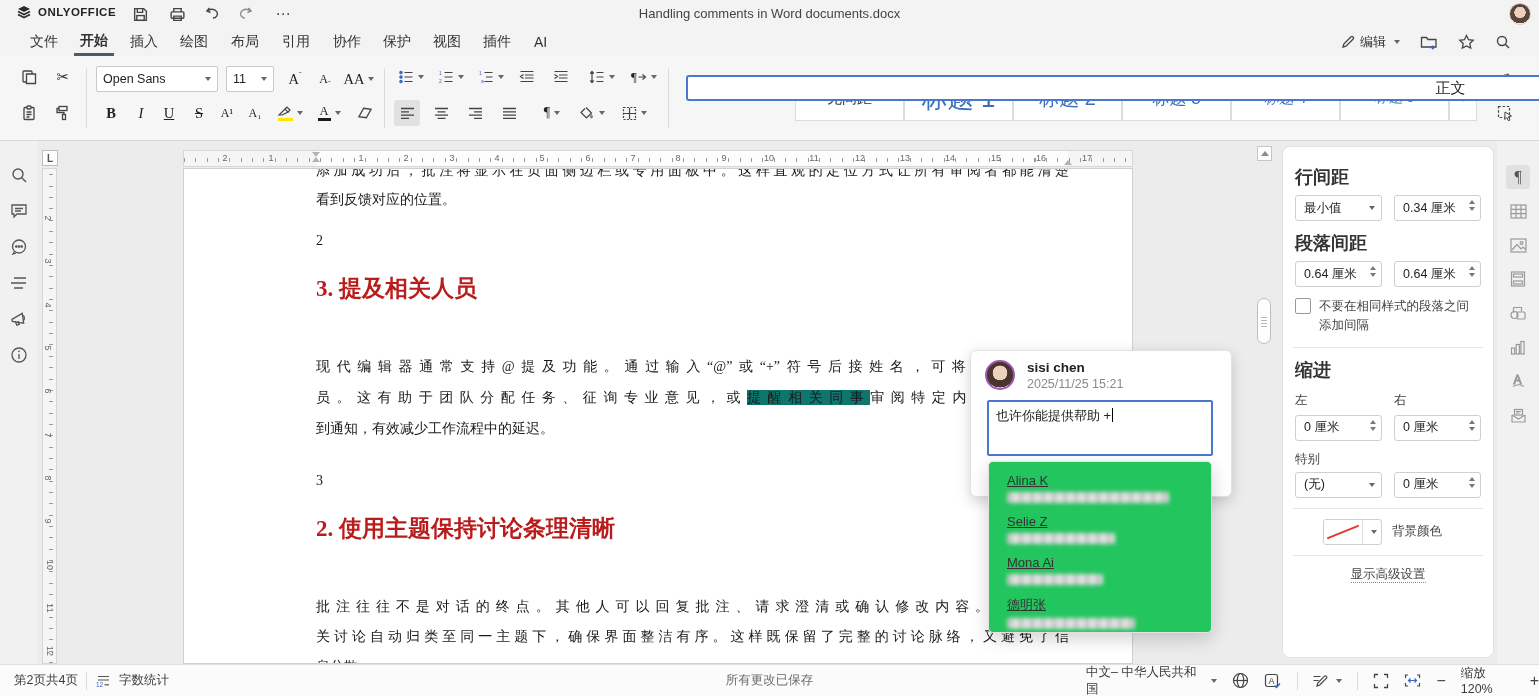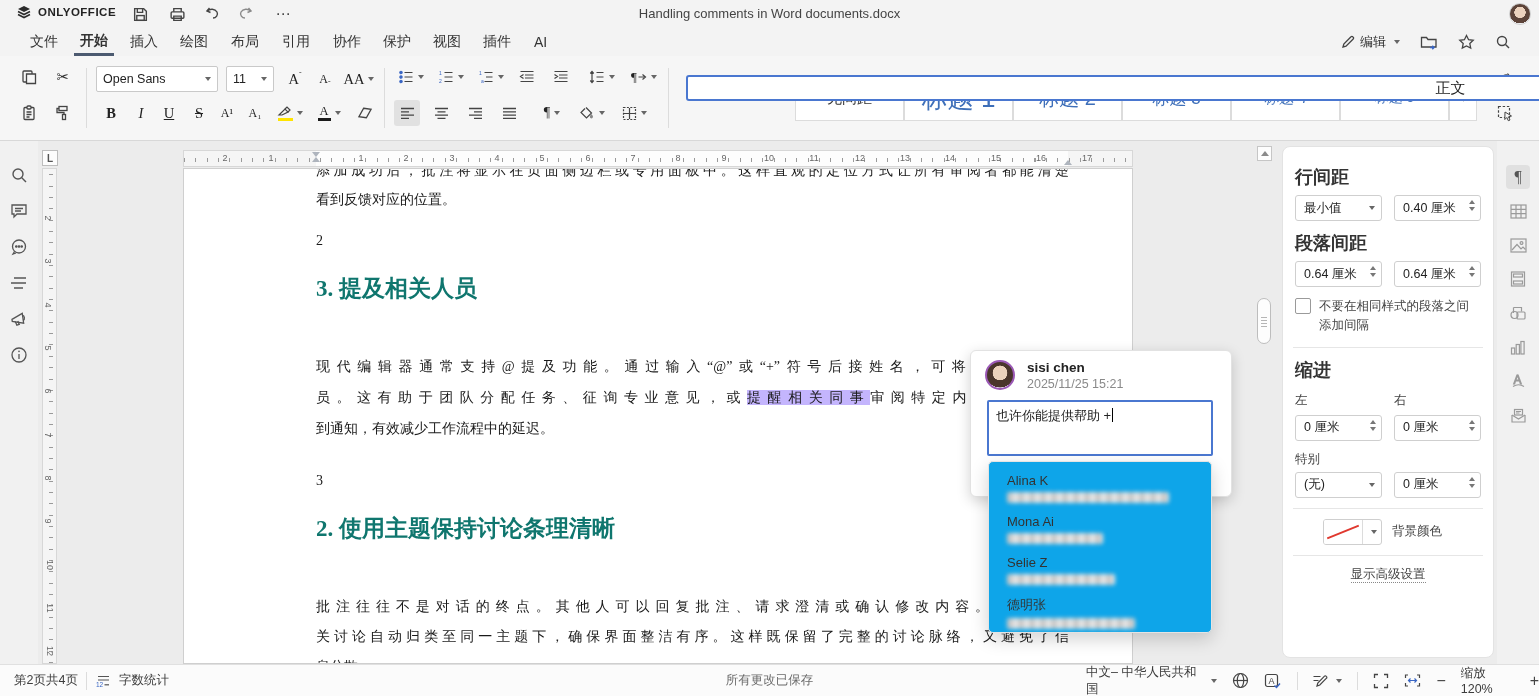--- a/index.html
+++ b/index.html
@@ -43,36 +43,36 @@
   #vruler .ticks{position:absolute;top:0;bottom:0;left:6px;width:4px;background-image:repeating-linear-gradient(0deg,#9a9a9a 0 1px,transparent 1px 11.34px);}
   .vnum{position:absolute;left:2px;font-size:9px;color:#666;transform:rotate(90deg);}
   .tri-dn{width:0;height:0;border-left:4px solid transparent;border-right:4px solid transparent;border-top:5px solid #aeb4bd;}
   .tri-up{width:0;height:0;border-left:4px solid transparent;border-right:4px solid transparent;border-bottom:5px solid #aeb4bd;}
   #ind-left{position:absolute;left:128px;top:1px;}
   #ind-right{position:absolute;left:880px;top:9px;}
   
   #page{position:absolute;left:145px;top:27px;width:950px;height:496px;background:#fff;border:1px solid #cfcfcf;box-sizing:border-box;overflow:hidden;font-family:"Liberation Serif","DejaVu Serif",serif;color:#1a1a1a;}
   .dline{position:absolute;left:132px;width:753px;font-size:14px;line-height:22px;white-space:nowrap;}
   .dline.just{white-space:normal;text-align:justify;text-align-last:justify;}
-  .dhead{position:absolute;left:132px;font-size:23px;font-weight:bold;line-height:32px;white-space:nowrap;color:#0f766e;}
-  .hl{background:#c4b5fd;}
+  .dhead{position:absolute;left:132px;font-size:23px;font-weight:bold;line-height:32px;white-space:nowrap;color:#b91c1c;}
+  .hl{background:#0f766e;}
   
   #sb-up{position:absolute;left:1219px;top:5px;width:15px;height:15px;background:#fdfdfd;border:1px solid #c6c6c6;box-sizing:border-box;display:flex;align-items:center;justify-content:center;}
   #sb-up i{width:0;height:0;border-left:4px solid transparent;border-right:4px solid transparent;border-bottom:5px solid #8a8a8a;}
   #sb-th{position:absolute;left:1219px;top:157px;width:14px;height:46px;background:#fdfdfd;border:1px solid #bdbdbd;border-radius:7px;box-sizing:border-box;}
   #sb-th:before{content:"";position:absolute;left:3px;right:3px;top:16px;height:12px;background:repeating-linear-gradient(0deg,#b5b5b5 0 1px,transparent 1px 3px);}
   
   #cpopup{position:absolute;left:932px;top:209px;width:262px;height:147px;background:#fff;border:1px solid #e2e2e2;border-radius:6px;box-shadow:0 4px 14px rgba(0,0,0,.18);box-sizing:border-box;z-index:5;}
   #cpopup .cav{position:absolute;left:14px;top:9px;width:30px;height:30px;border-radius:50%;border:2px solid #9b59b6;box-sizing:border-box;background:radial-gradient(circle at 50% 42%, #ecd2bd 0 36%, #4a352c 38% 72%, #f1eef4 74%);}
   #cpopup .cname{position:absolute;left:56px;top:9px;font-weight:bold;font-size:13.5px;color:#222;}
   #cpopup .cdate{position:absolute;left:56px;top:26px;font-size:12.5px;color:#8a8a8a;}
   #cinput{position:absolute;left:16px;top:49px;width:226px;height:56px;border:2px solid #4a77d0;border-radius:2px;box-sizing:border-box;font-size:13px;color:#222;padding:5px 7px;background:#fff;}
   .caret{display:inline-block;width:1px;height:14px;background:#000;vertical-align:-2px;margin-left:1px;}
   
-  #mlist{position:absolute;left:950px;top:320px;width:224px;height:172px;background:#0ea5e9;border:1px solid #e4e4e4;border-radius:5px;box-shadow:0 6px 18px rgba(0,0,0,.18);box-sizing:border-box;z-index:6;padding:6px 0;}
+  #mlist{position:absolute;left:950px;top:320px;width:224px;height:172px;background:#22c55e;border:1px solid #e4e4e4;border-radius:5px;box-shadow:0 6px 18px rgba(0,0,0,.18);box-sizing:border-box;z-index:6;padding:6px 0;text-decoration:underline;}
   .mitem{padding:5px 18px 6px 18px;}
   .mitem .mname{font-size:13px;color:#333;margin-bottom:4px;}
   .memail{height:11px;border-radius:2px;background:repeating-linear-gradient(90deg,#c9c9c9 0 6px,#e6e6e6 6px 11px);filter:blur(2px);}
   .w1{width:162px;} .w2{width:96px;} .w3{width:108px;} .w4{width:128px;}
   
   #rpanel{position:absolute;left:1282px;top:146px;width:212px;height:512px;background:#fff;border:1px solid #e3e3e3;border-radius:8px;box-sizing:border-box;padding:12px 12px 0 12px;font-size:12.5px;color:#444;}
   .plabel{font-weight:bold;font-size:18px;color:#333;margin:6px 0 6px 0;}
   .prow{display:flex;gap:12px;margin-bottom:10px;}
   .pcol{flex:1;}
   .sublab{margin:4px 0 4px 0;}
@@ -526,46 +526,46 @@
       <div class="cdate">2025/11/25 15:21</div>
       <div id="cinput"><span>也许你能提供帮助 +</span><span class="caret"></span></div>
     </div>
 
     <div id="mlist">
       <div class="mitem">
         <div class="mname">Alina K</div>
         <div class="memail w1"></div>
       </div>
       <div class="mitem">
+        <div class="mname">Selie Z</div>
+        <div class="memail w3"></div>
+      </div>
+      <div class="mitem">
         <div class="mname">Mona Ai</div>
         <div class="memail w2"></div>
-      </div>
-      <div class="mitem">
-        <div class="mname">Selie Z</div>
-        <div class="memail w3"></div>
       </div>
       <div class="mitem">
         <div class="mname">德明张</div>
         <div class="memail w4"></div>
       </div>
     </div>
   </div>
 
   <div id="rpanel">
     <div class="plabel">行间距</div>
     <div class="prow">
       <div class="pcol">
           <div class="sel">
             <span>最小值</span>
             <span class="car"></span>
           </div>
         </div>
       <div class="pcol">
           <div class="spin">
-            <span>0.40 厘米</span>
+            <span>0.34 厘米</span>
             <span class="arrows">
               <i class="up"></i>
               <i class="dn"></i>
             </span>
           </div>
         </div>
     </div>
     <div class="plabel">段落间距</div>
     <div class="prow">
       <div class="pcol">

